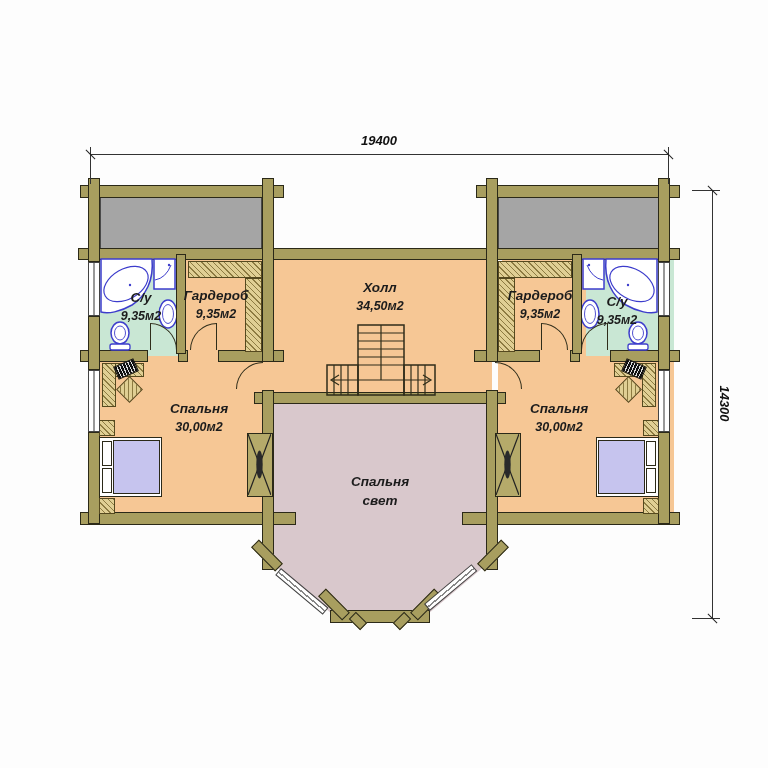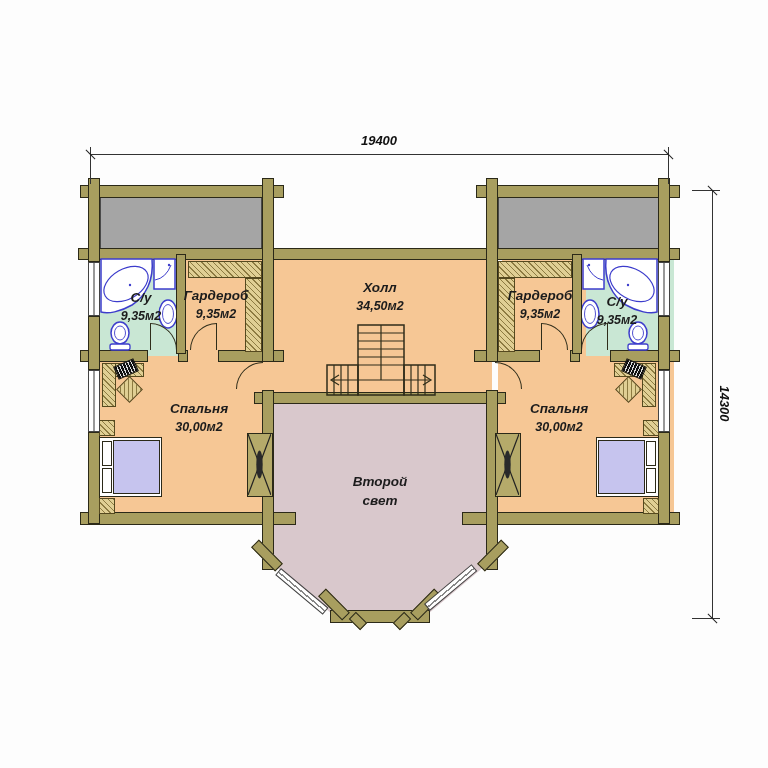--- a/index.html
+++ b/index.html
@@ -214,21 +214,21 @@
   </div>
   <div class="rlabel" style="left:540px;top:286px;">
     <div>Гардероб</div>
     <div class="area">9,35м2</div>
   </div>
   <div class="rlabel" style="left:559px;top:399px;">
     <div>Спальня</div>
     <div class="area">30,00м2</div>
   </div>
   <div class="rlabel" style="left:380px;top:472px;white-space:normal;width:90px;margin-left:0;">
-    <div>Второй свет</div>
+    <div>Спальня свет</div>
   </div>
 
   <div class="dim dimline-h" style="left:90px;top:154px;width:578px;height:0;"></div>
   <div class="dim dimline-v" style="left:90px;top:147px;height:37px;width:0;"></div>
   <div class="dim dimline-v" style="left:668px;top:147px;height:37px;width:0;"></div>
   <div class="tick" style="left:84px;top:154px;"></div>
   <div class="tick" style="left:662px;top:154px;"></div>
   <div class="dimlabel" style="left:329px;top:133px;width:100px;text-align:center;">19400</div>
 
   <div class="dim dimline-v" style="left:712px;top:190px;height:428px;width:0;"></div>

